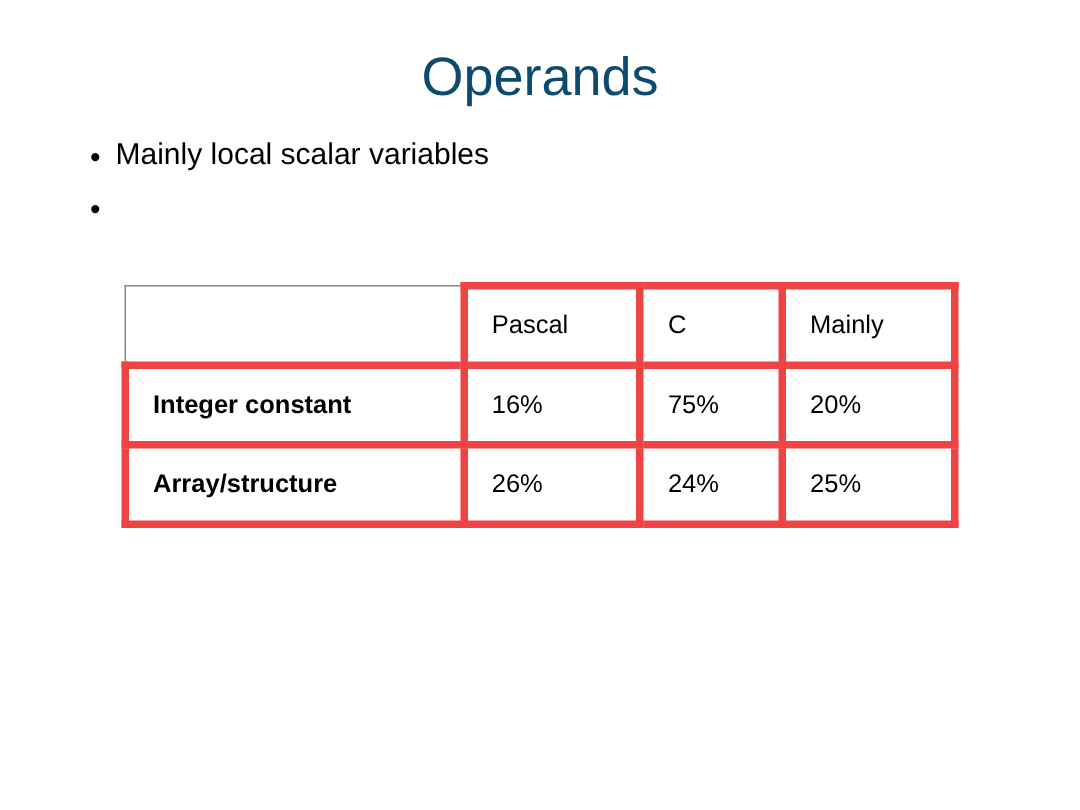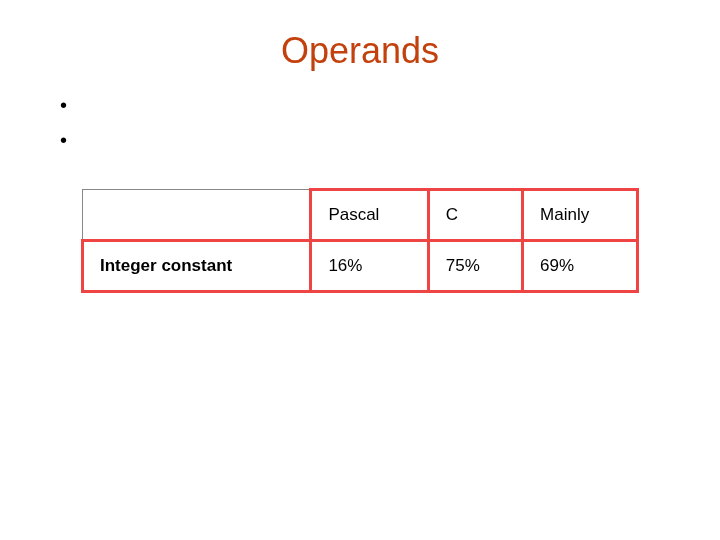--- a/index.html
+++ b/index.html
@@ -17,21 +17,21 @@
       flex-direction: column;
       align-items: center;
       padding: 30px 50px 20px 50px;
     }
 
     .slide-title {
       font-size: 36px;
       font-weight: normal;
       text-align: center;
       margin-bottom: 18px;
-      color: #c2410c;
+      color: #0c4a6e;
     }
 
     .bullet-list {
       width: 100%;
       margin-bottom: 28px;
       padding-left: 10px;
     }
 
     .bullet-item {
       font-size: 20px;
@@ -50,21 +50,21 @@
 
     .data-table {
       width: 90%;
       border-collapse: collapse;
       font-size: 17px;
       color: #000000;
     }
 
     .data-table th,
     .data-table td {
-      border: 3px solid #ef4444;
+      border: 5px solid #ef4444;
       padding: 14px 16px;
       text-align: left;
       vertical-align: middle;
     }
 
     .data-table th {
       font-weight: normal;
       background: #ffffff;
     }
 
@@ -77,36 +77,43 @@
     }
   </style>
 </head>
 <body>
 
 <h1 class="slide-title">Operands</h1>
 
 <div class="bullet-list">
   <div class="bullet-item">
     <span class="bullet-dot">•</span>
+    <span>Mainly local scalar variables</span>
   </div>
   <div class="bullet-item">
     <span class="bullet-dot">•</span>
   </div>
 </div>
 
 <table class="data-table">
   <thead>
     <tr>
       <th class="empty-header"></th>
       <th>Pascal</th>
       <th>C</th>
       <th>Mainly</th>
     </tr>
   </thead>
   <tbody>
     <tr>
       <td>Integer constant</td>
       <td>16%</td>
       <td>75%</td>
-      <td>69%</td>
+      <td>20%</td>
+    </tr>
+    <tr>
+      <td>Array/structure</td>
+      <td>26%</td>
+      <td>24%</td>
+      <td>25%</td>
     </tr>
   </tbody>
 </table>
 
 </body></html>

